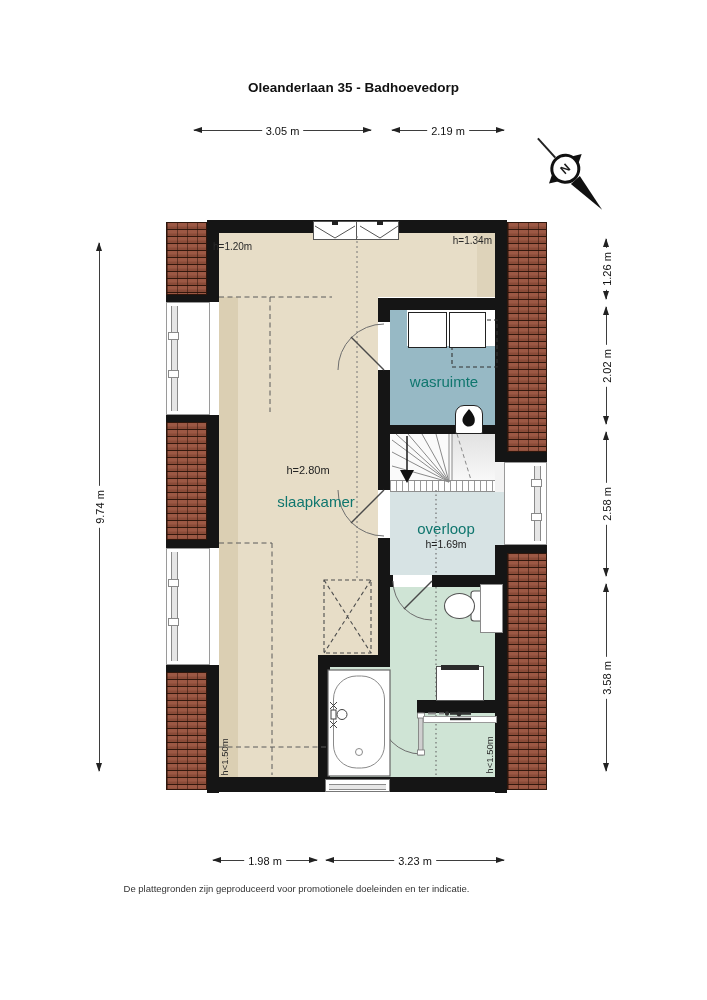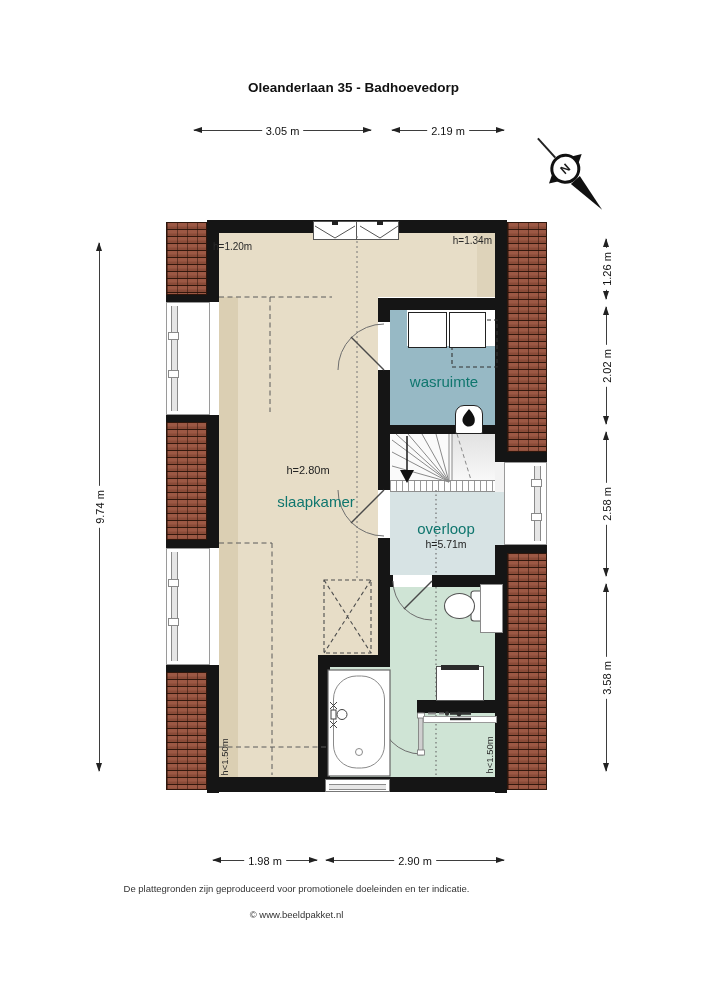--- a/index.html
+++ b/index.html
@@ -243,21 +243,21 @@
     <line x1="450" y1="719" x2="471" y2="719" stroke="#2d2d2d" stroke-width="2.4"></line>
     <circle cx="459" cy="714" r="2.4" fill="#2d2d2d"></circle>
   </svg>
 
   <div class="lbl hnote" style="left:213px;top:241px;">h=1.20m</div>
   <div class="lbl hnote" style="right:215px;top:235px;">h=1.34m</div>
   <div class="lbl room-name ctr" style="left:316px;top:453px;margin-top:48px;">slaapkamer</div>
   <div class="lbl room-sub ctr" style="left:308px;top:470px;">h=2.80m</div>
   <div class="lbl room-name ctr" style="left:444px;top:381px;">wasruimte</div>
   <div class="lbl room-name ctr" style="left:446px;top:528px;">overloop</div>
-  <div class="lbl room-sub ctr" style="left:446px;top:544px;font-size:10.5px;">h=5.71m</div>
+  <div class="lbl room-sub ctr" style="left:446px;top:544px;font-size:10.5px;">h=1.69m</div>
   <div class="lbl hnote rot" style="left:224px;top:757px;font-size:9.5px;">h&lt;1.50m</div>
   <div class="lbl hnote rot" style="left:489px;top:755px;font-size:9.5px;">h&lt;1.50m</div>
 
   <div class="dim-h" style="left:193px;top:125px;width:179px;">
     <div class="ln-h"></div>
       <div class="ah-l"></div>
       <div class="ah-r"></div>
     <span class="dlab">3.05 m</span>
   </div>
   <div class="dim-h" style="left:391px;top:125px;width:114px;">
@@ -299,31 +299,30 @@
   <div class="dim-h" style="left:212px;top:855px;width:106px;">
     <div class="ln-h"></div>
       <div class="ah-l"></div>
       <div class="ah-r"></div>
     <span class="dlab">1.98 m</span>
   </div>
   <div class="dim-h" style="left:325px;top:855px;width:180px;">
     <div class="ln-h"></div>
       <div class="ah-l"></div>
       <div class="ah-r"></div>
-    <span class="dlab">2.90 m</span>
+    <span class="dlab">3.23 m</span>
   </div>
 
   <div class="compass">
     <div class="compass-inner">
       <div class="c-stem"></div>
       <div class="c-circle">
         <span>N</span>
         <div class="c-spike-l"></div>
         <div class="c-spike-r"></div>
       </div>
       <div class="c-big"></div>
     </div>
   </div>
 
   <div class="footer-line" style="top:883px;">De plattegronden zijn geproduceerd voor promotionele doeleinden en ter indicatie.</div>
-  <div class="footer-line" style="top:909px;">© www.beeldpakket.nl</div>
 
 </div>
 
 </body></html>

